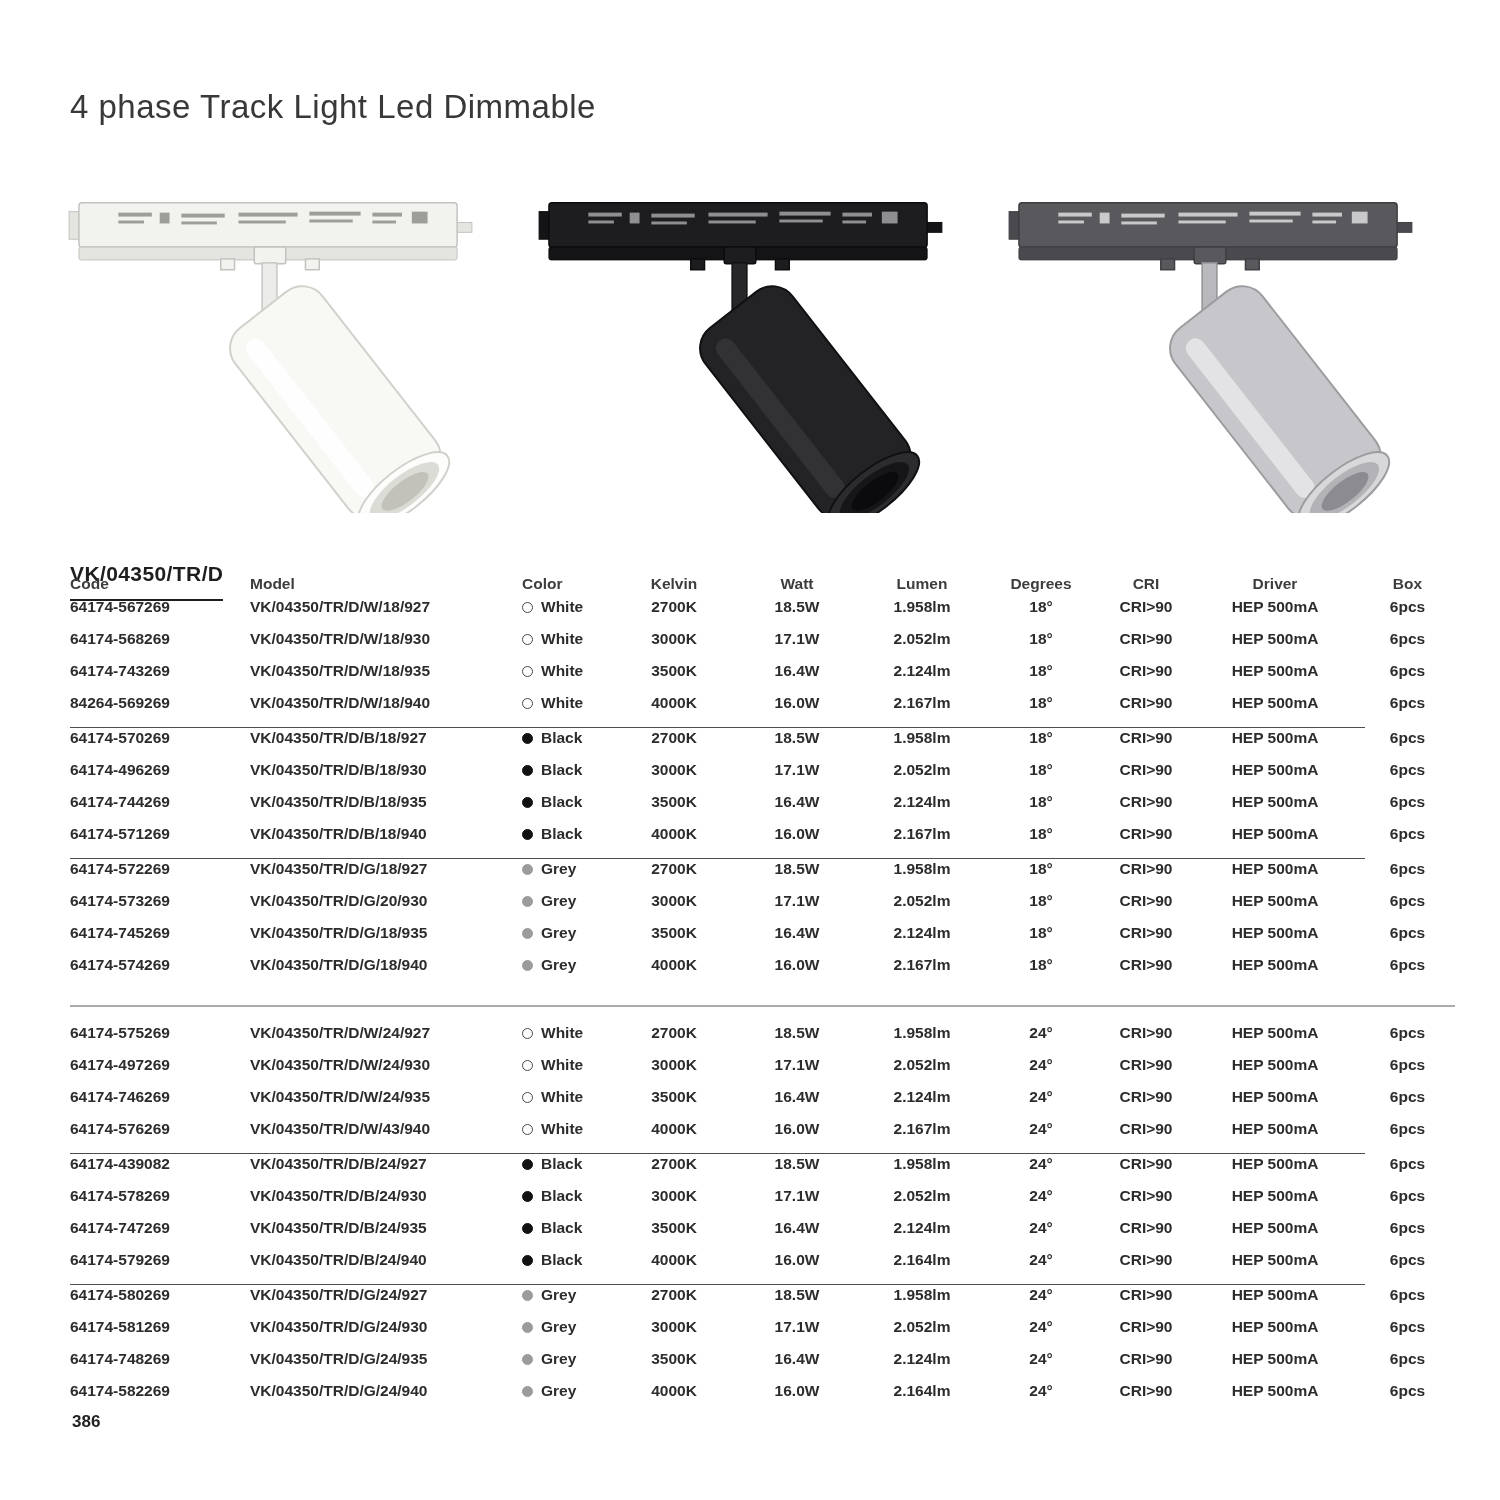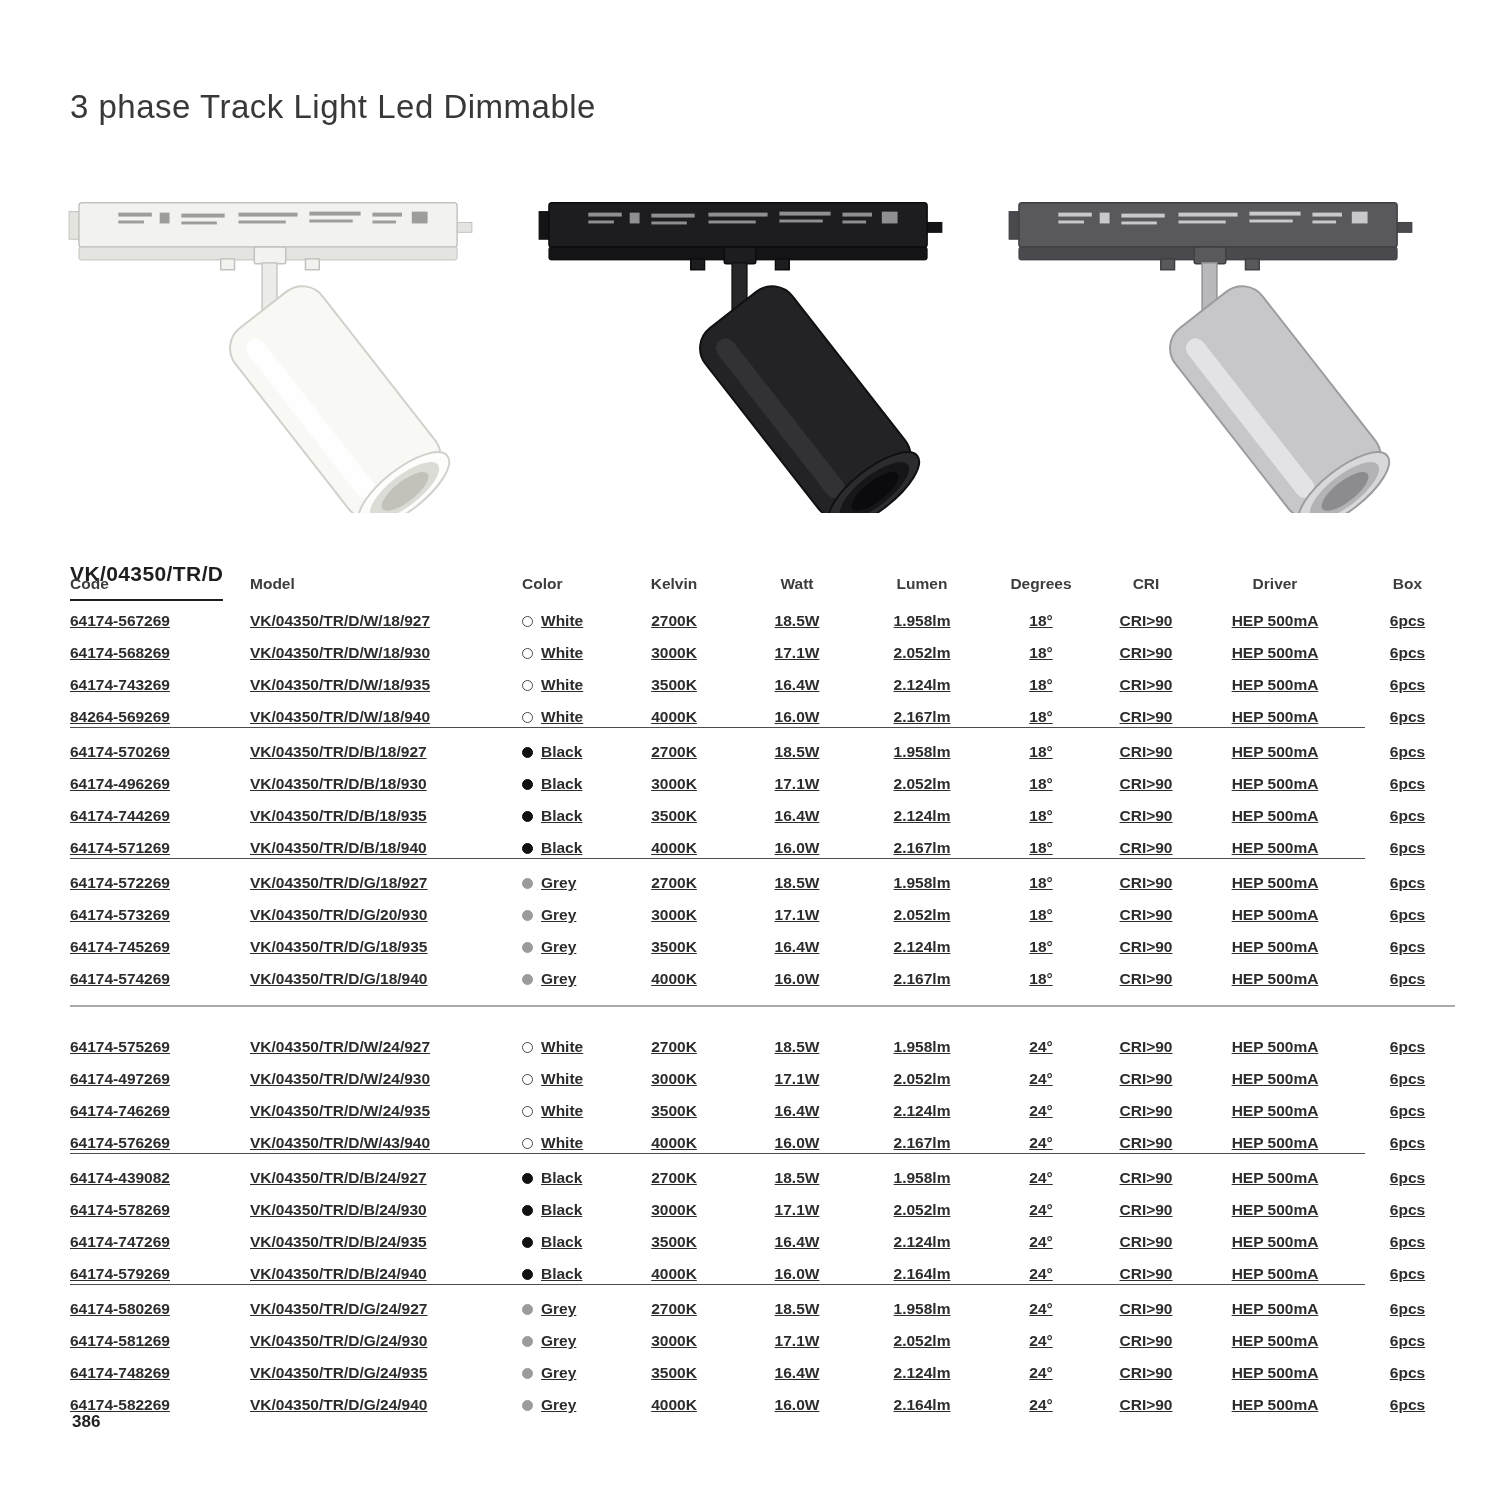--- a/index.html
+++ b/index.html
@@ -30,21 +30,21 @@
   
   .code-heading{
     position:absolute;left:70px;top:534px;
     font-size:21px;font-weight:700;color:#1e1e1e;letter-spacing:.4px;
     border-bottom:2px solid #1e1e1e;padding-bottom:13px;margin-top:28px;
   }
   
   .spec-table{position:absolute;left:70px;top:570px;width:1385px;}
   .thead{display:flex;height:28px;align-items:center;}
   .th{font-size:15.5px;font-weight:700;color:#3d3d3d;}
-  .trow{display:flex;height:32px;align-items:flex-end;text-decoration:underline;}
+  .trow{display:flex;height:32px;align-items:flex-start;}
   .td{font-size:15.5px;font-weight:600;color:#2c2c2c;white-space:nowrap;}
   .c0{width:180px;text-align:left;}
   .c1{width:272px;text-align:left;}
   .c2{width:96px;text-align:left;display:flex;align-items:center;}
   .c3{width:112px;text-align:center;}
   .c4{width:134px;text-align:center;}
   .c5{width:116px;text-align:center;}
   .c6{width:122px;text-align:center;}
   .c7{width:88px;text-align:center;}
   .c8{width:170px;text-align:center;}
@@ -55,21 +55,21 @@
   }
   .group-line{height:0;border-bottom:1px solid #4d4d4d;margin:1px 90px 1px 0;}
   .section-gap{height:36px;display:flex;align-items:center;}
   .gapline{height:2px;width:100%;background:#ababab;}
   .page-num{position:absolute;left:72px;top:1412px;font-size:17px;font-weight:700;color:#222;}
 </style>
 </head>
 <body>
 
 <div class="page">
-  <h1 class="title">3 phase Track Light Led Dimmable</h1>
+  <h1 class="title">4 phase Track Light Led Dimmable</h1>
 
   <div class="figures">
     <figure class="fixture" style="--track: #f2f2ef; --track-stroke: #c2c2be; --track2: #e4e4e0; --print: #9d9d99; --stem: #ececea; --stem-stroke: #c6c6c2; --body: #f8f8f5; --body-stroke: #d1d1cc; --sheen-op: 0.85; --rim: #fdfdfb; --lens-inner: #dcdcd6; --lens-core: #c2c2ba;">
   <svg viewBox="0 0 420 330" xmlns="http://www.w3.org/2000/svg">
     <g>
       <rect class="trk2" x="6" y="24" width="14" height="28"></rect>
       <rect class="trk2" x="398" y="35" width="17" height="10"></rect>
       <rect class="trk" x="16" y="15" width="384" height="45" rx="3"></rect>
       <rect class="trk2" x="16" y="60" width="384" height="13" rx="2"></rect>
       <g>

